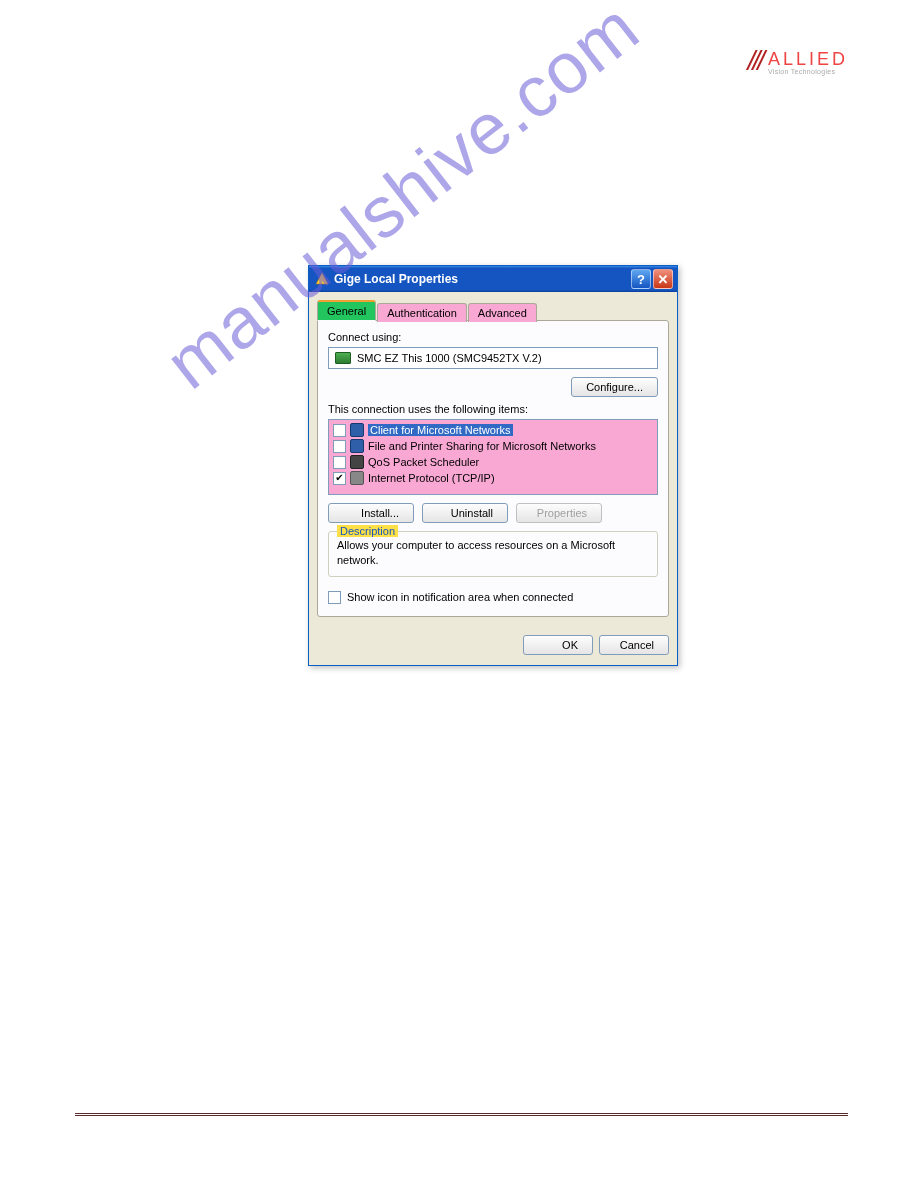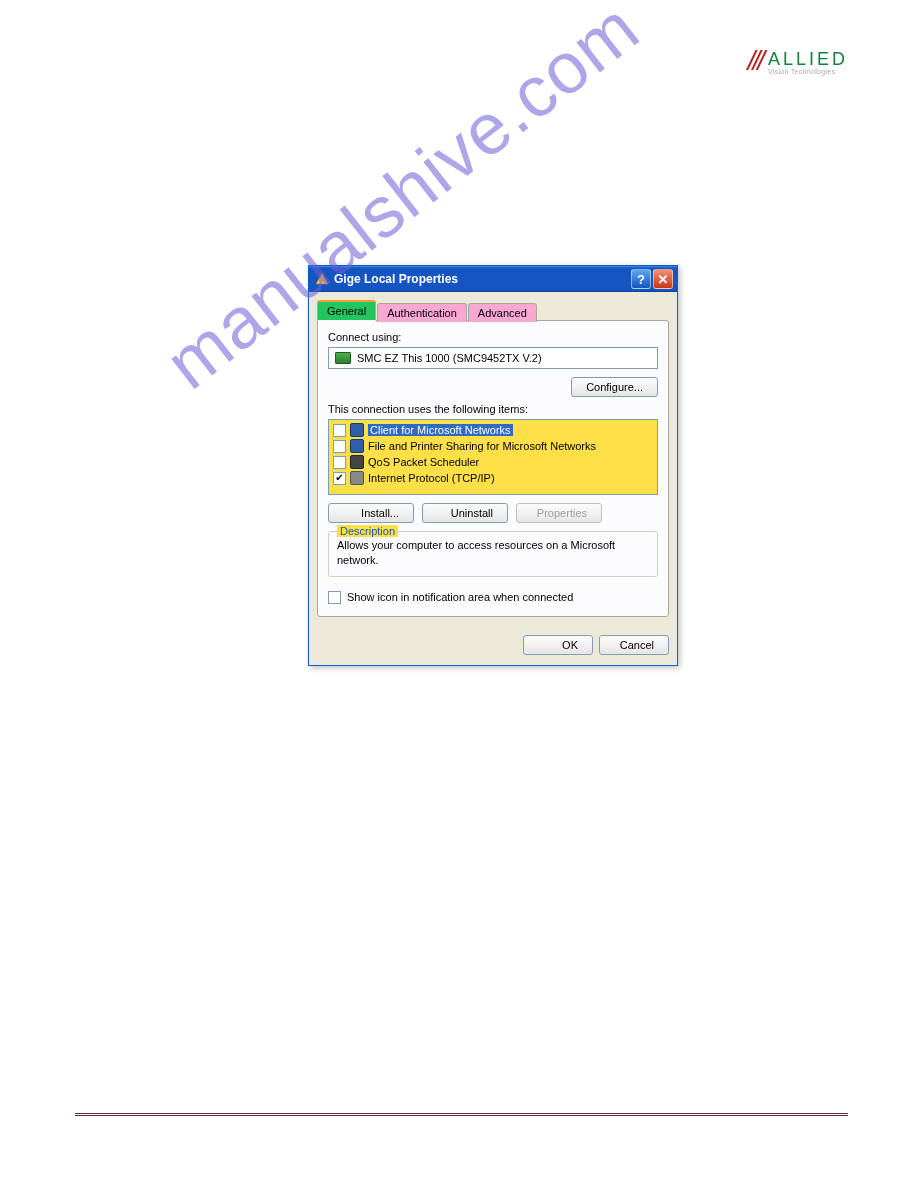--- a/index.html
+++ b/index.html
@@ -31,21 +31,21 @@
     font-weight: 300;
     color: #b22222;
     font-style: italic;
     letter-spacing: -3px;
     line-height: 0.8;
   }
   .logo-text { line-height: 1; }
   .logo-name {
     font-size: 18px;
     letter-spacing: 3px;
-    color: #15803d;
+    color: #ef4444;
     font-weight: 400;
   }
   .logo-sub {
     font-size: 7px;
     color: #aaa;
     letter-spacing: 0.3px;
   }
   .watermark {
     position: absolute;
     top: 340px;
@@ -159,21 +159,21 @@
     padding: 3px 14px;
     font-size: 11px;
     cursor: default;
     min-width: 70px;
     text-align: right;
   }
   .btn.wide { min-width: 86px; }
   .btn.disabled { color: #a0a0a0; border-color: #c0c0c0; }
   .items-box {
     border: 1px solid #7f9db9;
-    background: #fde047;
+    background: #f9a8d4;
     padding: 2px;
     height: 76px;
     overflow: hidden;
     font-size: 11px;
   }
   .item-row {
     display: flex;
     align-items: center;
     gap: 4px;
     padding: 1px 2px;

